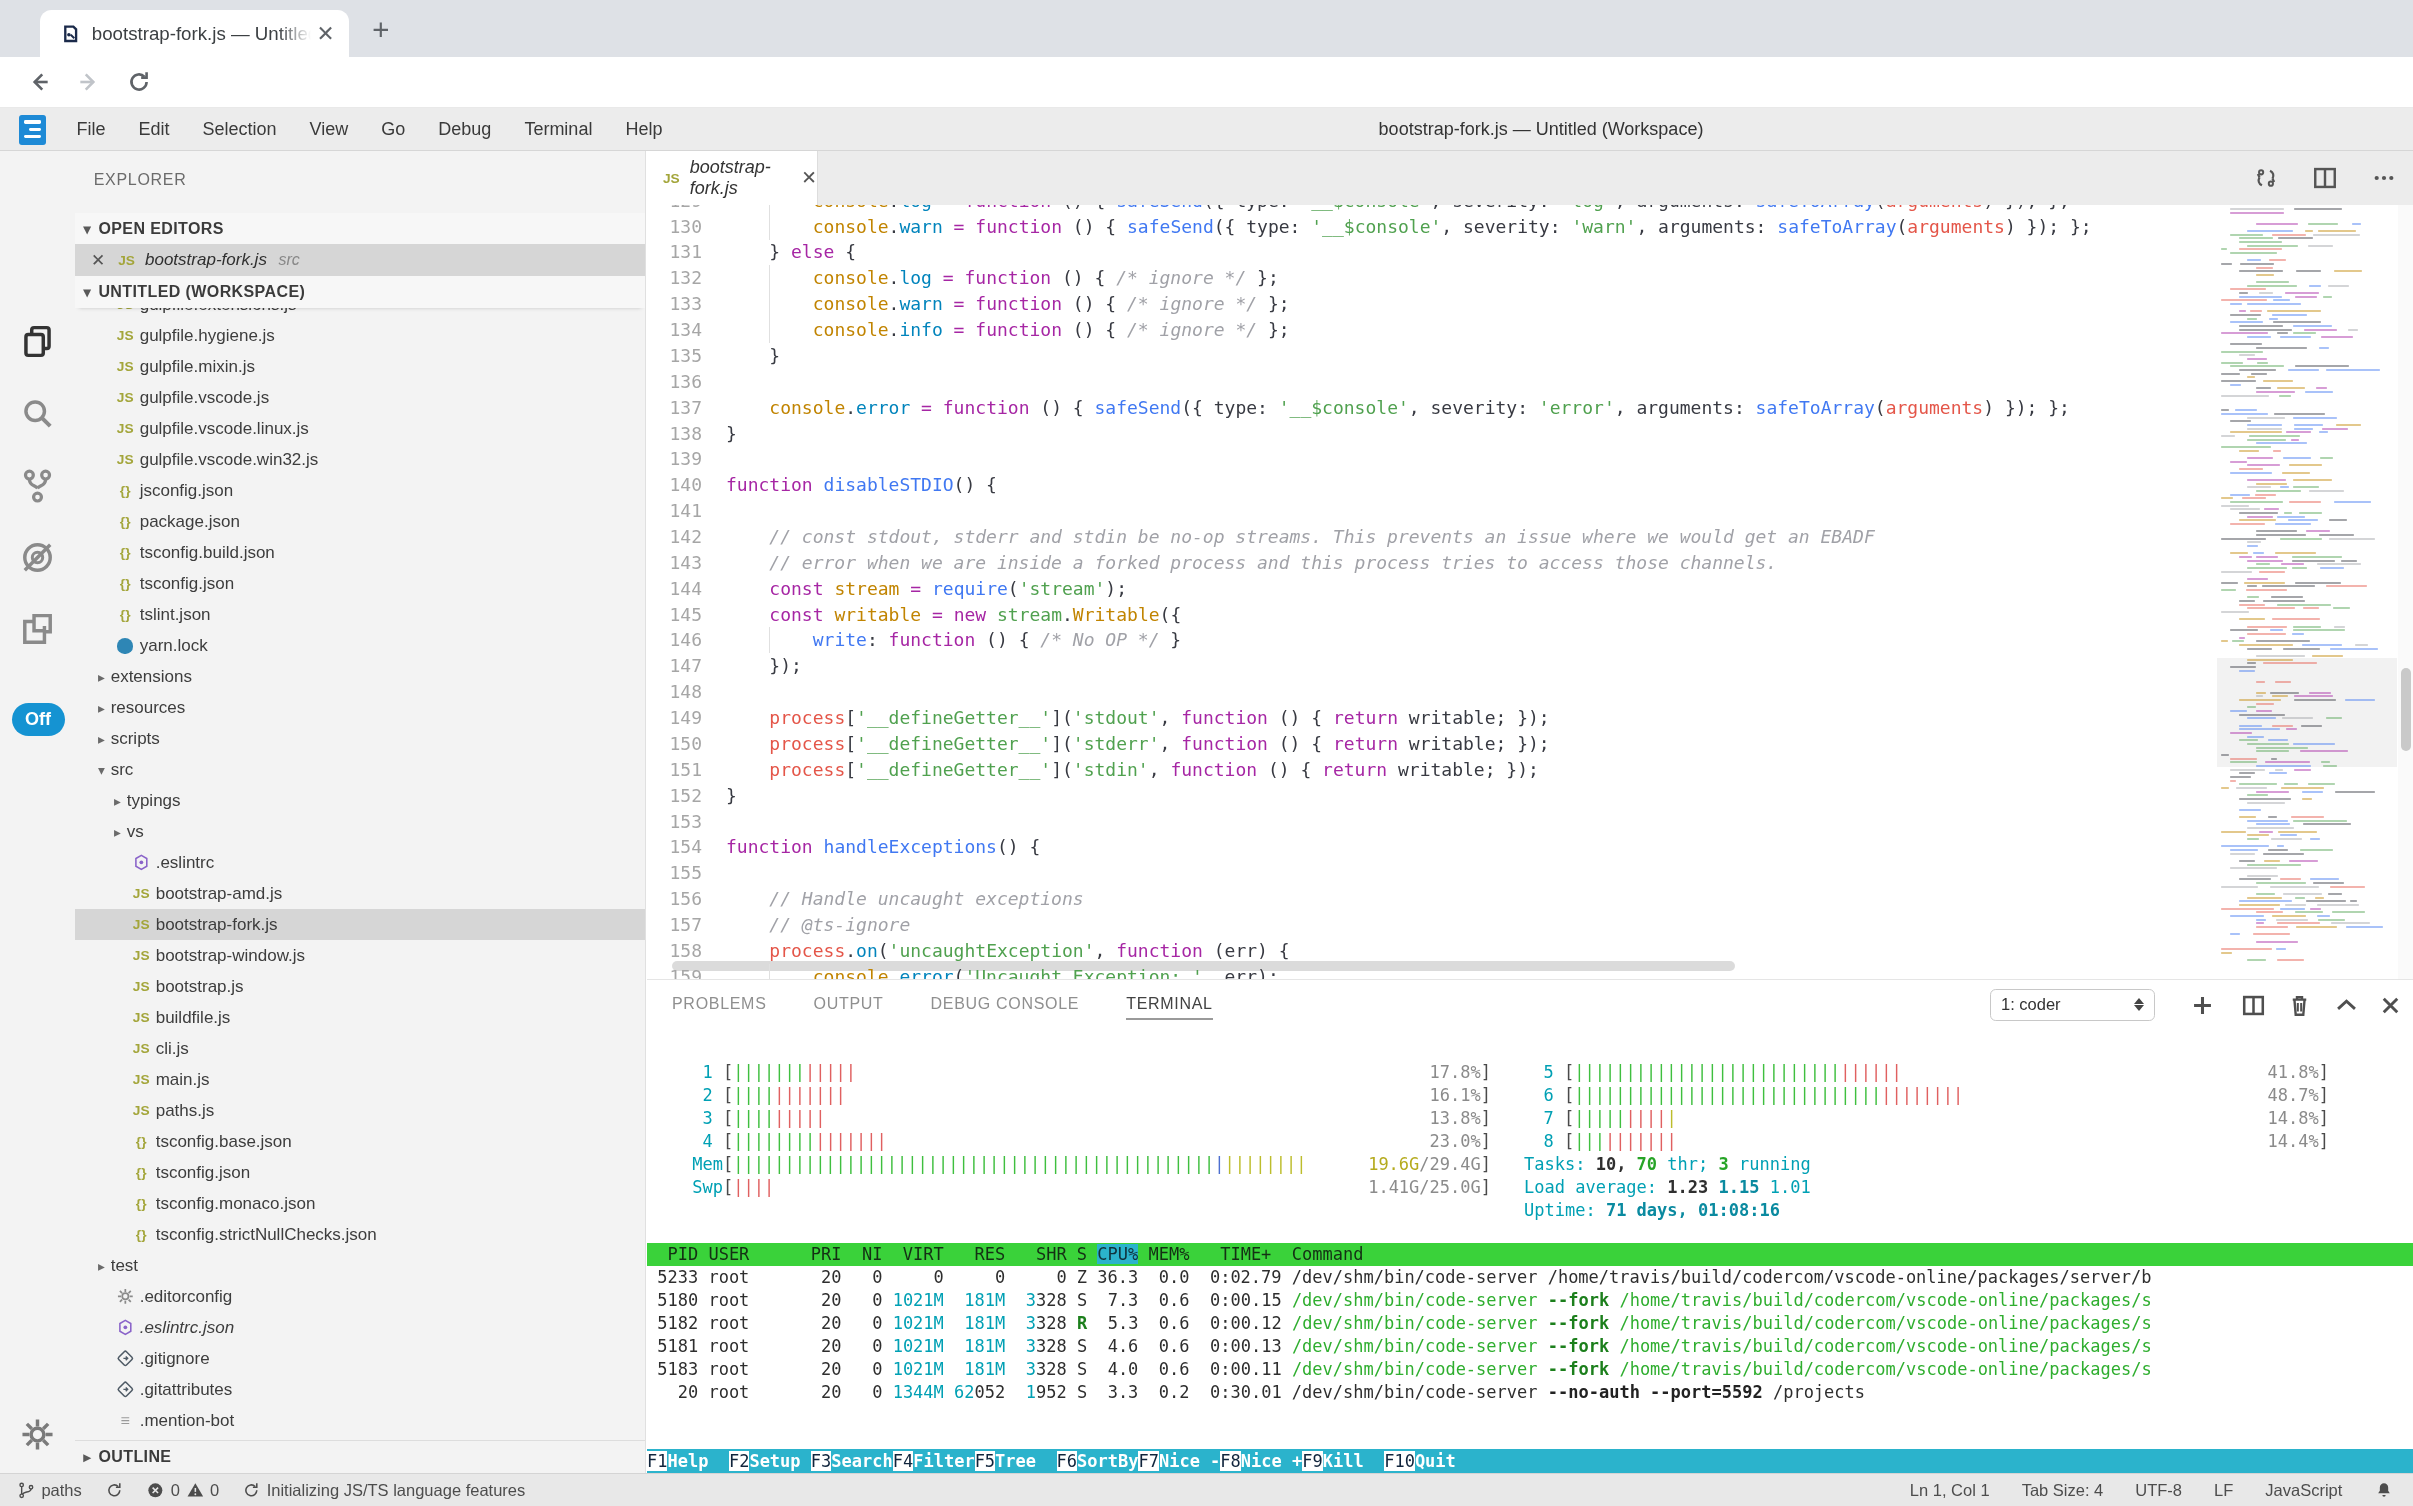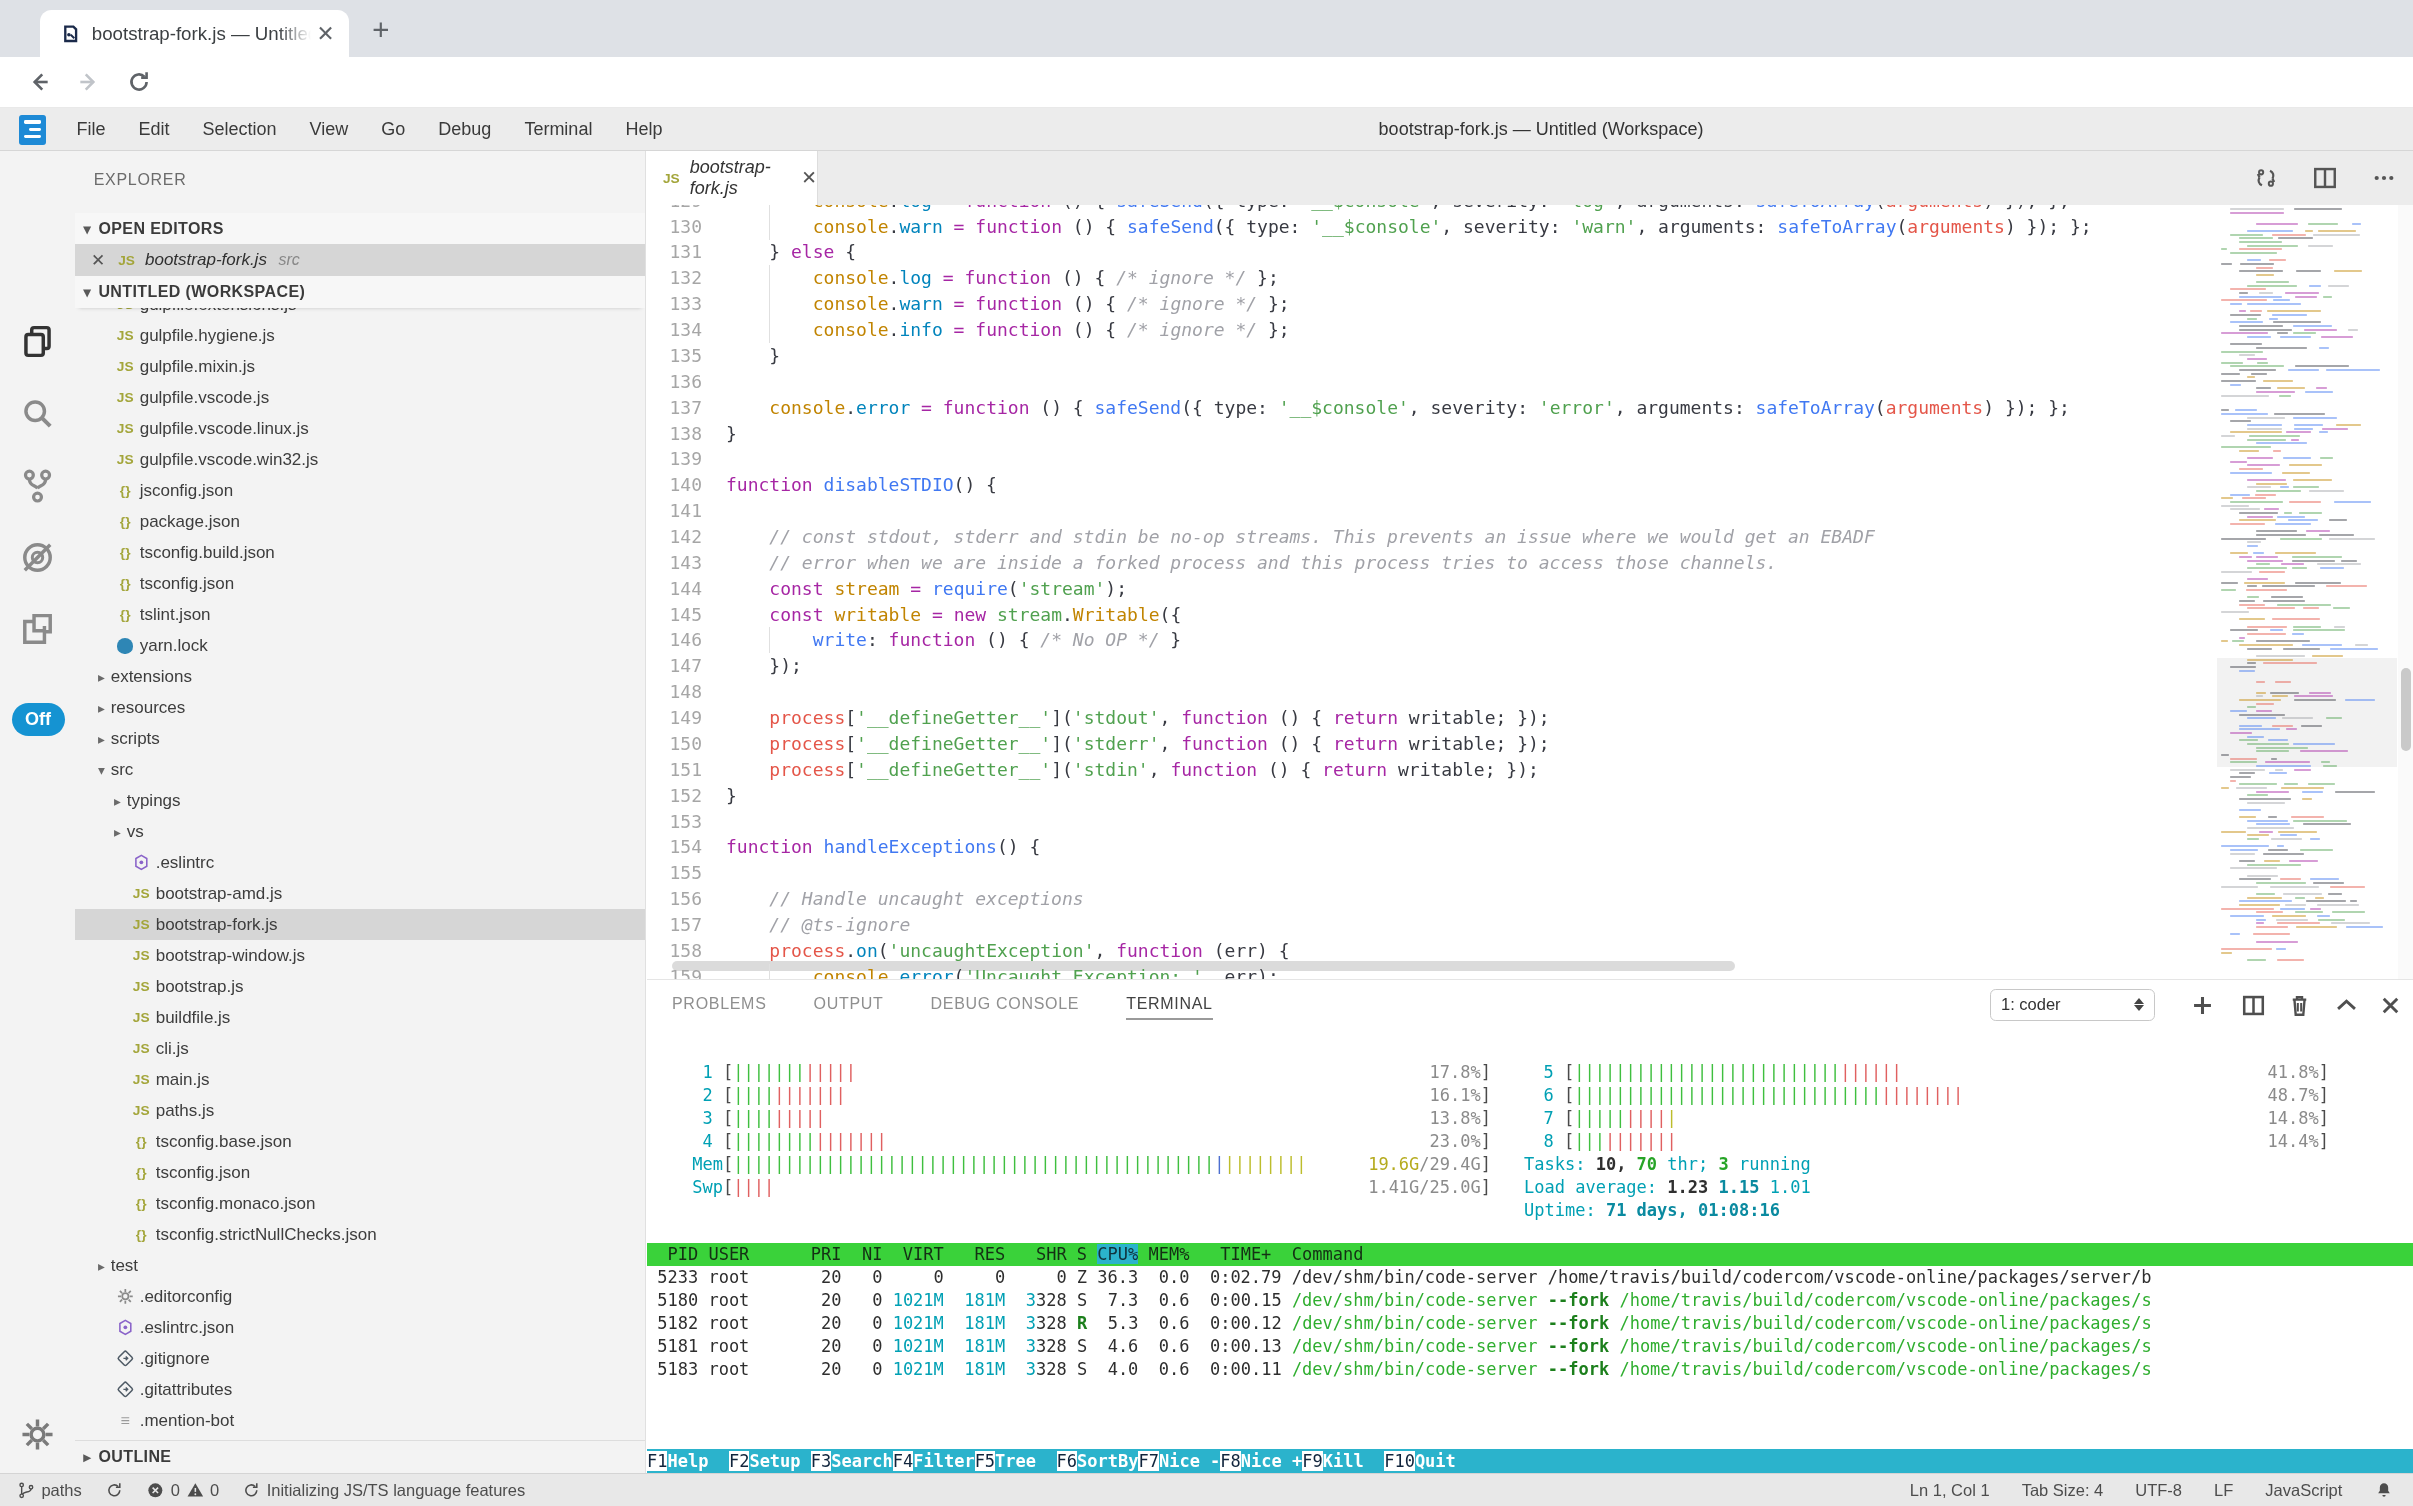--- a/index.html
+++ b/index.html
@@ -449,21 +449,21 @@
             <span class="fic">
               <svg width="18.7" height="18.7" viewBox="0 0 24 24">
                 <circle cx="12" cy="12" r="4" fill="none" stroke="#8a8a8a" stroke-width="2.2"></circle>
                 <g stroke="#8a8a8a" stroke-width="2.2">
                   <path d="M12 2.5v4M12 17.5v4M2.5 12h4M17.5 12h4M5 5l2.8 2.8M16.2 16.2L19 19M19 5l-2.8 2.8M7.8 16.2L5 19"></path>
                 </g>
               </svg>
             </span>
             <span>.editorconfig</span>
           </div>
-          <div class="trow" style="padding-left: 17px;">
+          <div class="trow" style="padding-left: 17px; font-style: italic;">
             <span class="chev"></span>
             <span class="fic">
               <svg width="18.7" height="18.7" viewBox="0 0 24 24">
                 <path d="M12 3 l7 4 v10 l-7 4 -7-4 V7 z" fill="none" stroke="#8a63c9" stroke-width="2"></path>
                 <circle cx="12" cy="12" r="2.4" fill="#8a63c9"></circle>
               </svg>
             </span>
             <span>.eslintrc.json</span>
           </div>
           <div class="trow" style="padding-left: 17px;">
@@ -995,20 +995,21 @@
               <div class="mrow"><span class="tc">Load average: </span><span class="tdb">1.23 </span><span class="tcb">1.15 </span><span class="tc">1.01</span></div>
               <div class="mrow"><span class="tc">Uptime: </span><span class="tcb">71 days, 01:08:16</span></div>
             </div>
           <div class="ptable" id="ptable">
               <div class="prow hdr"><span>  PID USER      PRI  NI  VIRT   RES   SHR S </span><span class="hs">CPU%</span><span> MEM%   TIME+  Command</span></div>
               <div class="prow"><span> 5233 root       20   0     0     0     0 Z 36.3  0.0  0:02.79 /dev/shm/bin/code-server /home/travis/build/codercom/vscode-online/packages/server/b</span></div>
               <div class="prow"><span> 5180 root       20   0 </span><span class="cy">1021M</span><span>  </span><span class="cy">181M</span><span>  </span><span class="cy">3</span><span>328 S  7.3  0.6  0:00.15 </span><span class="g">/dev/shm/bin/code-server </span><span class="gb">--fork</span><span class="g"> /home/travis/build/codercom/vscode-online/packages/s</span></div>
               <div class="prow"><span> 5182 root       20   0 </span><span class="cy">1021M</span><span>  </span><span class="cy">181M</span><span>  </span><span class="cy">3</span><span>328 </span><span class="gb">R</span><span>  5.3  0.6  0:00.12 </span><span class="g">/dev/shm/bin/code-server </span><span class="gb">--fork</span><span class="g"> /home/travis/build/codercom/vscode-online/packages/s</span></div>
               <div class="prow"><span> 5181 root       20   0 </span><span class="cy">1021M</span><span>  </span><span class="cy">181M</span><span>  </span><span class="cy">3</span><span>328 S  4.6  0.6  0:00.13 </span><span class="g">/dev/shm/bin/code-server </span><span class="gb">--fork</span><span class="g"> /home/travis/build/codercom/vscode-online/packages/s</span></div>
               <div class="prow"><span> 5183 root       20   0 </span><span class="cy">1021M</span><span>  </span><span class="cy">181M</span><span>  </span><span class="cy">3</span><span>328 S  4.0  0.6  0:00.11 </span><span class="g">/dev/shm/bin/code-server </span><span class="gb">--fork</span><span class="g"> /home/travis/build/codercom/vscode-online/packages/s</span></div>
+              <div class="prow"><span>   20 root       20   0 </span><span class="cy">1344M</span><span> </span><span class="cy">62</span><span>052  </span><span class="cy">1</span><span>952 S  3.3  0.2  0:30.01 /dev/shm/bin/code-server </span><span class="b">--no-auth --port=5592</span><span> /projects</span></div>
             </div>
           <div class="fkeys" id="fkeys"><span class="fn">F1</span><span class="fl">Help  </span><span class="fn">F2</span><span class="fl">Setup </span><span class="fn">F3</span><span class="fl">Search</span><span class="fn">F4</span><span class="fl">Filter</span><span class="fn">F5</span><span class="fl">Tree  </span><span class="fn">F6</span><span class="fl">SortBy</span><span class="fn">F7</span><span class="fl">Nice -</span><span class="fn">F8</span><span class="fl">Nice +</span><span class="fn">F9</span><span class="fl">Kill  </span><span class="fn">F10</span><span class="fl">Quit  </span></div>
         </div>
       </div>
     </div>
   </div>
 
   <div class="statusbar">
     <div class="sb-left">
       <span class="sb-item">

